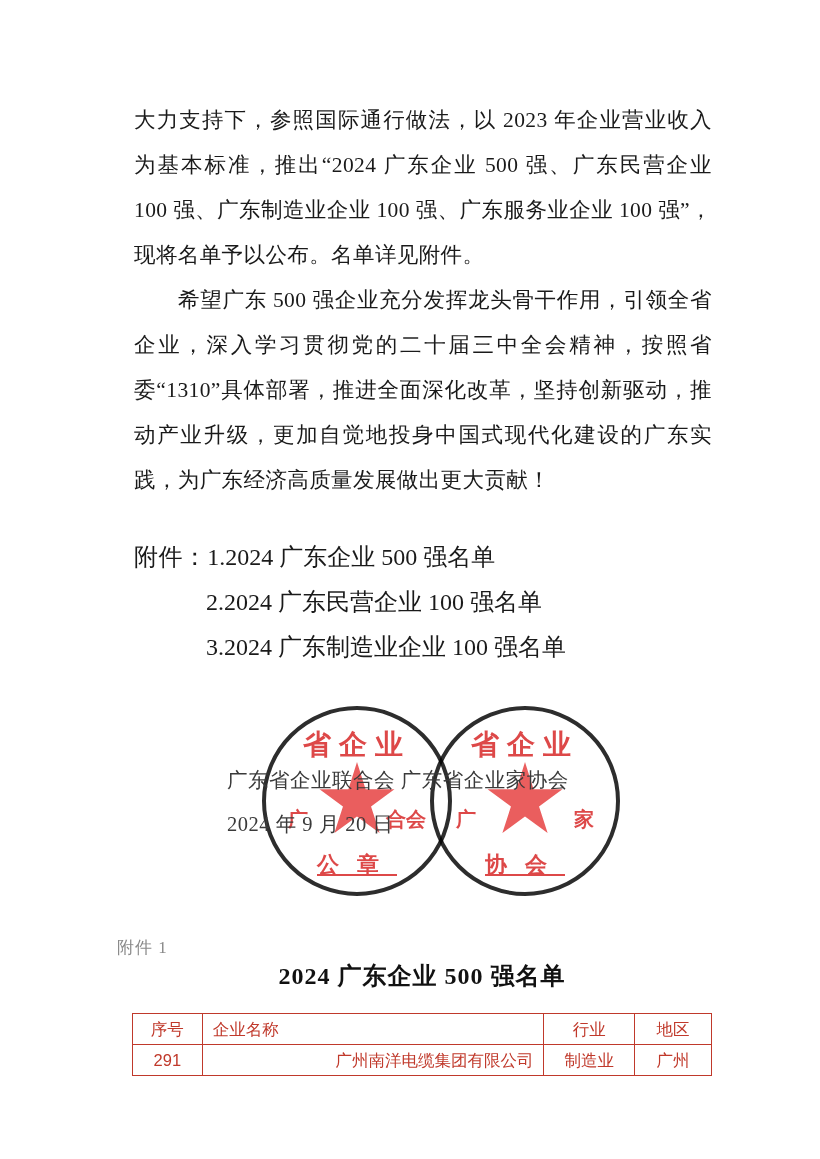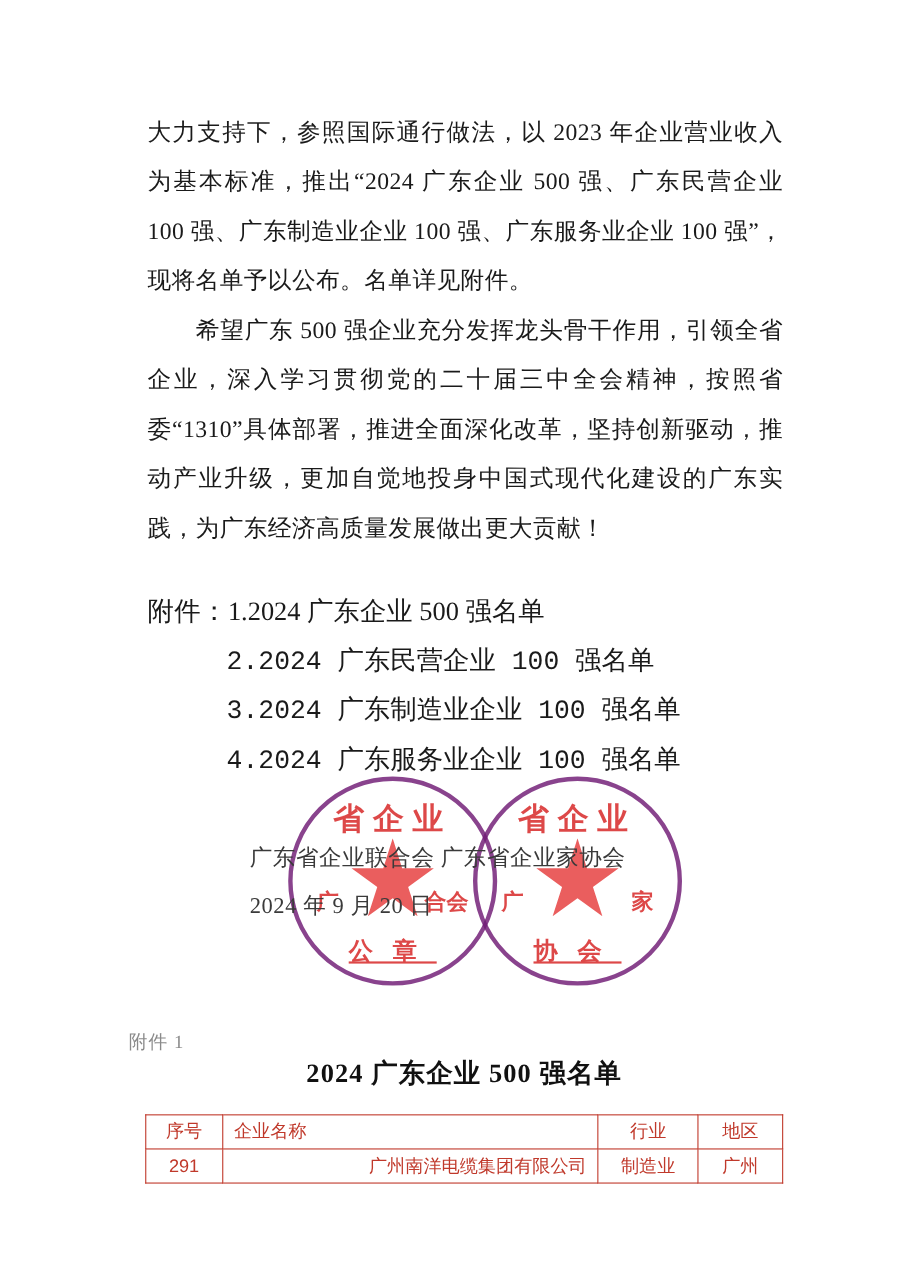--- a/index.html
+++ b/index.html
@@ -45,38 +45,37 @@
     top: 527px;
     width: 578px;
     font-size: 24px;
     line-height: 45px;
   }
   .attach-line {
     white-space: nowrap;
   }
   .attach-line.sub {
     padding-left: 72px;
-    font-family: Liberation Mono, monospace;
   }
   .attach-label {
     letter-spacing: 0.4px;
   }
   
   .seal-wrap {
     position: absolute;
     left: 0;
     top: 690px;
     width: 820px;
     height: 215px;
   }
   .seal {
     position: absolute;
     width: 190px;
     height: 190px;
-    border: 4px solid #701a75;
+    border: 4px solid #000000;
     border-radius: 50%;
     box-sizing: border-box;
     opacity: 0.82;
   }
   .seal.left { left: 250px; top: 8px; }
   .seal.right { left: 418px; top: 8px; }
   .seal .arc-top, .seal .arc-bottom {
     position: absolute;
     left: 0;
     width: 100%;
@@ -205,23 +204,20 @@
 
   <div class="attach-list">
     <div class="attach-line">
       <span class="attach-label">附件：</span><span>1.2024 广东企业 500 强名单</span>
     </div>
     <div class="attach-line sub">
       <span>2.2024 广东民营企业 100 强名单</span>
     </div>
     <div class="attach-line sub">
       <span>3.2024 广东制造业企业 100 强名单</span>
-    </div>
-    <div class="attach-line sub">
-      <span>4.2024 广东服务业企业 100 强名单</span>
     </div>
   </div>
 
   <div class="seal-wrap">
     <div class="seal left">
       <div class="arc-top">省企业</div>
       <div class="side-left">广</div>
       <div class="side-right">合会</div>
       <div class="star"></div>
       <div class="arc-bottom">公章</div>

